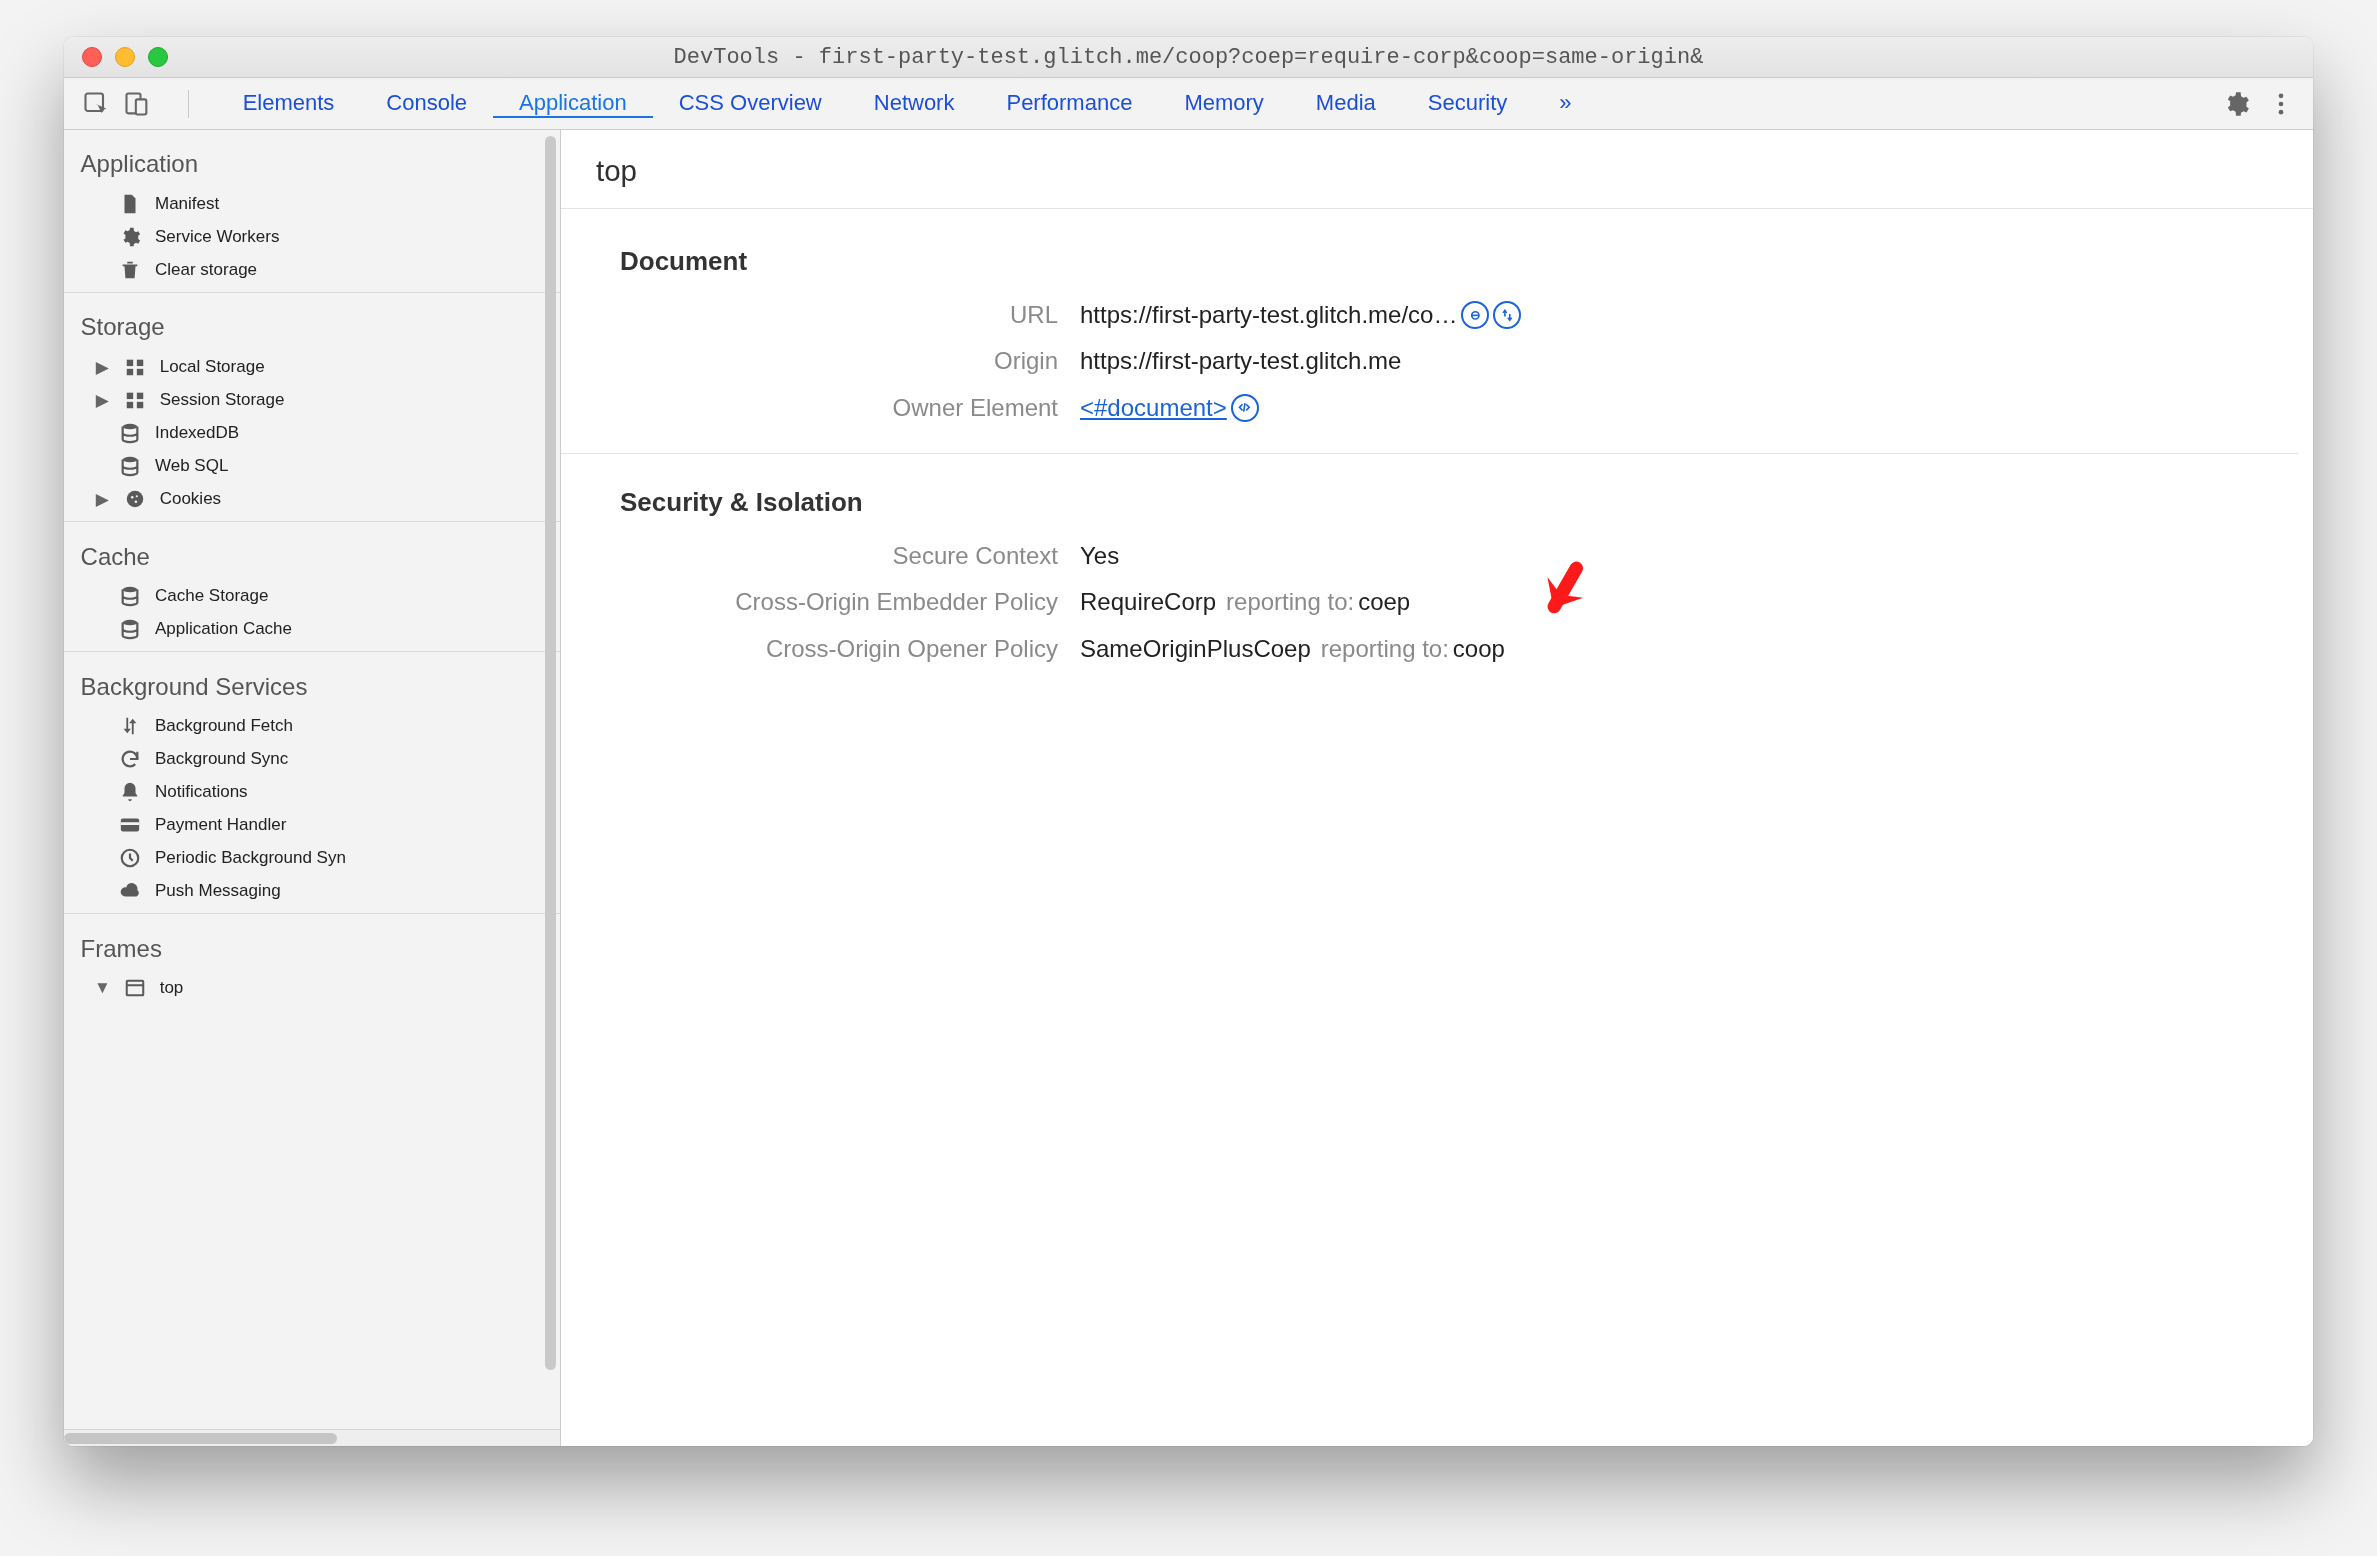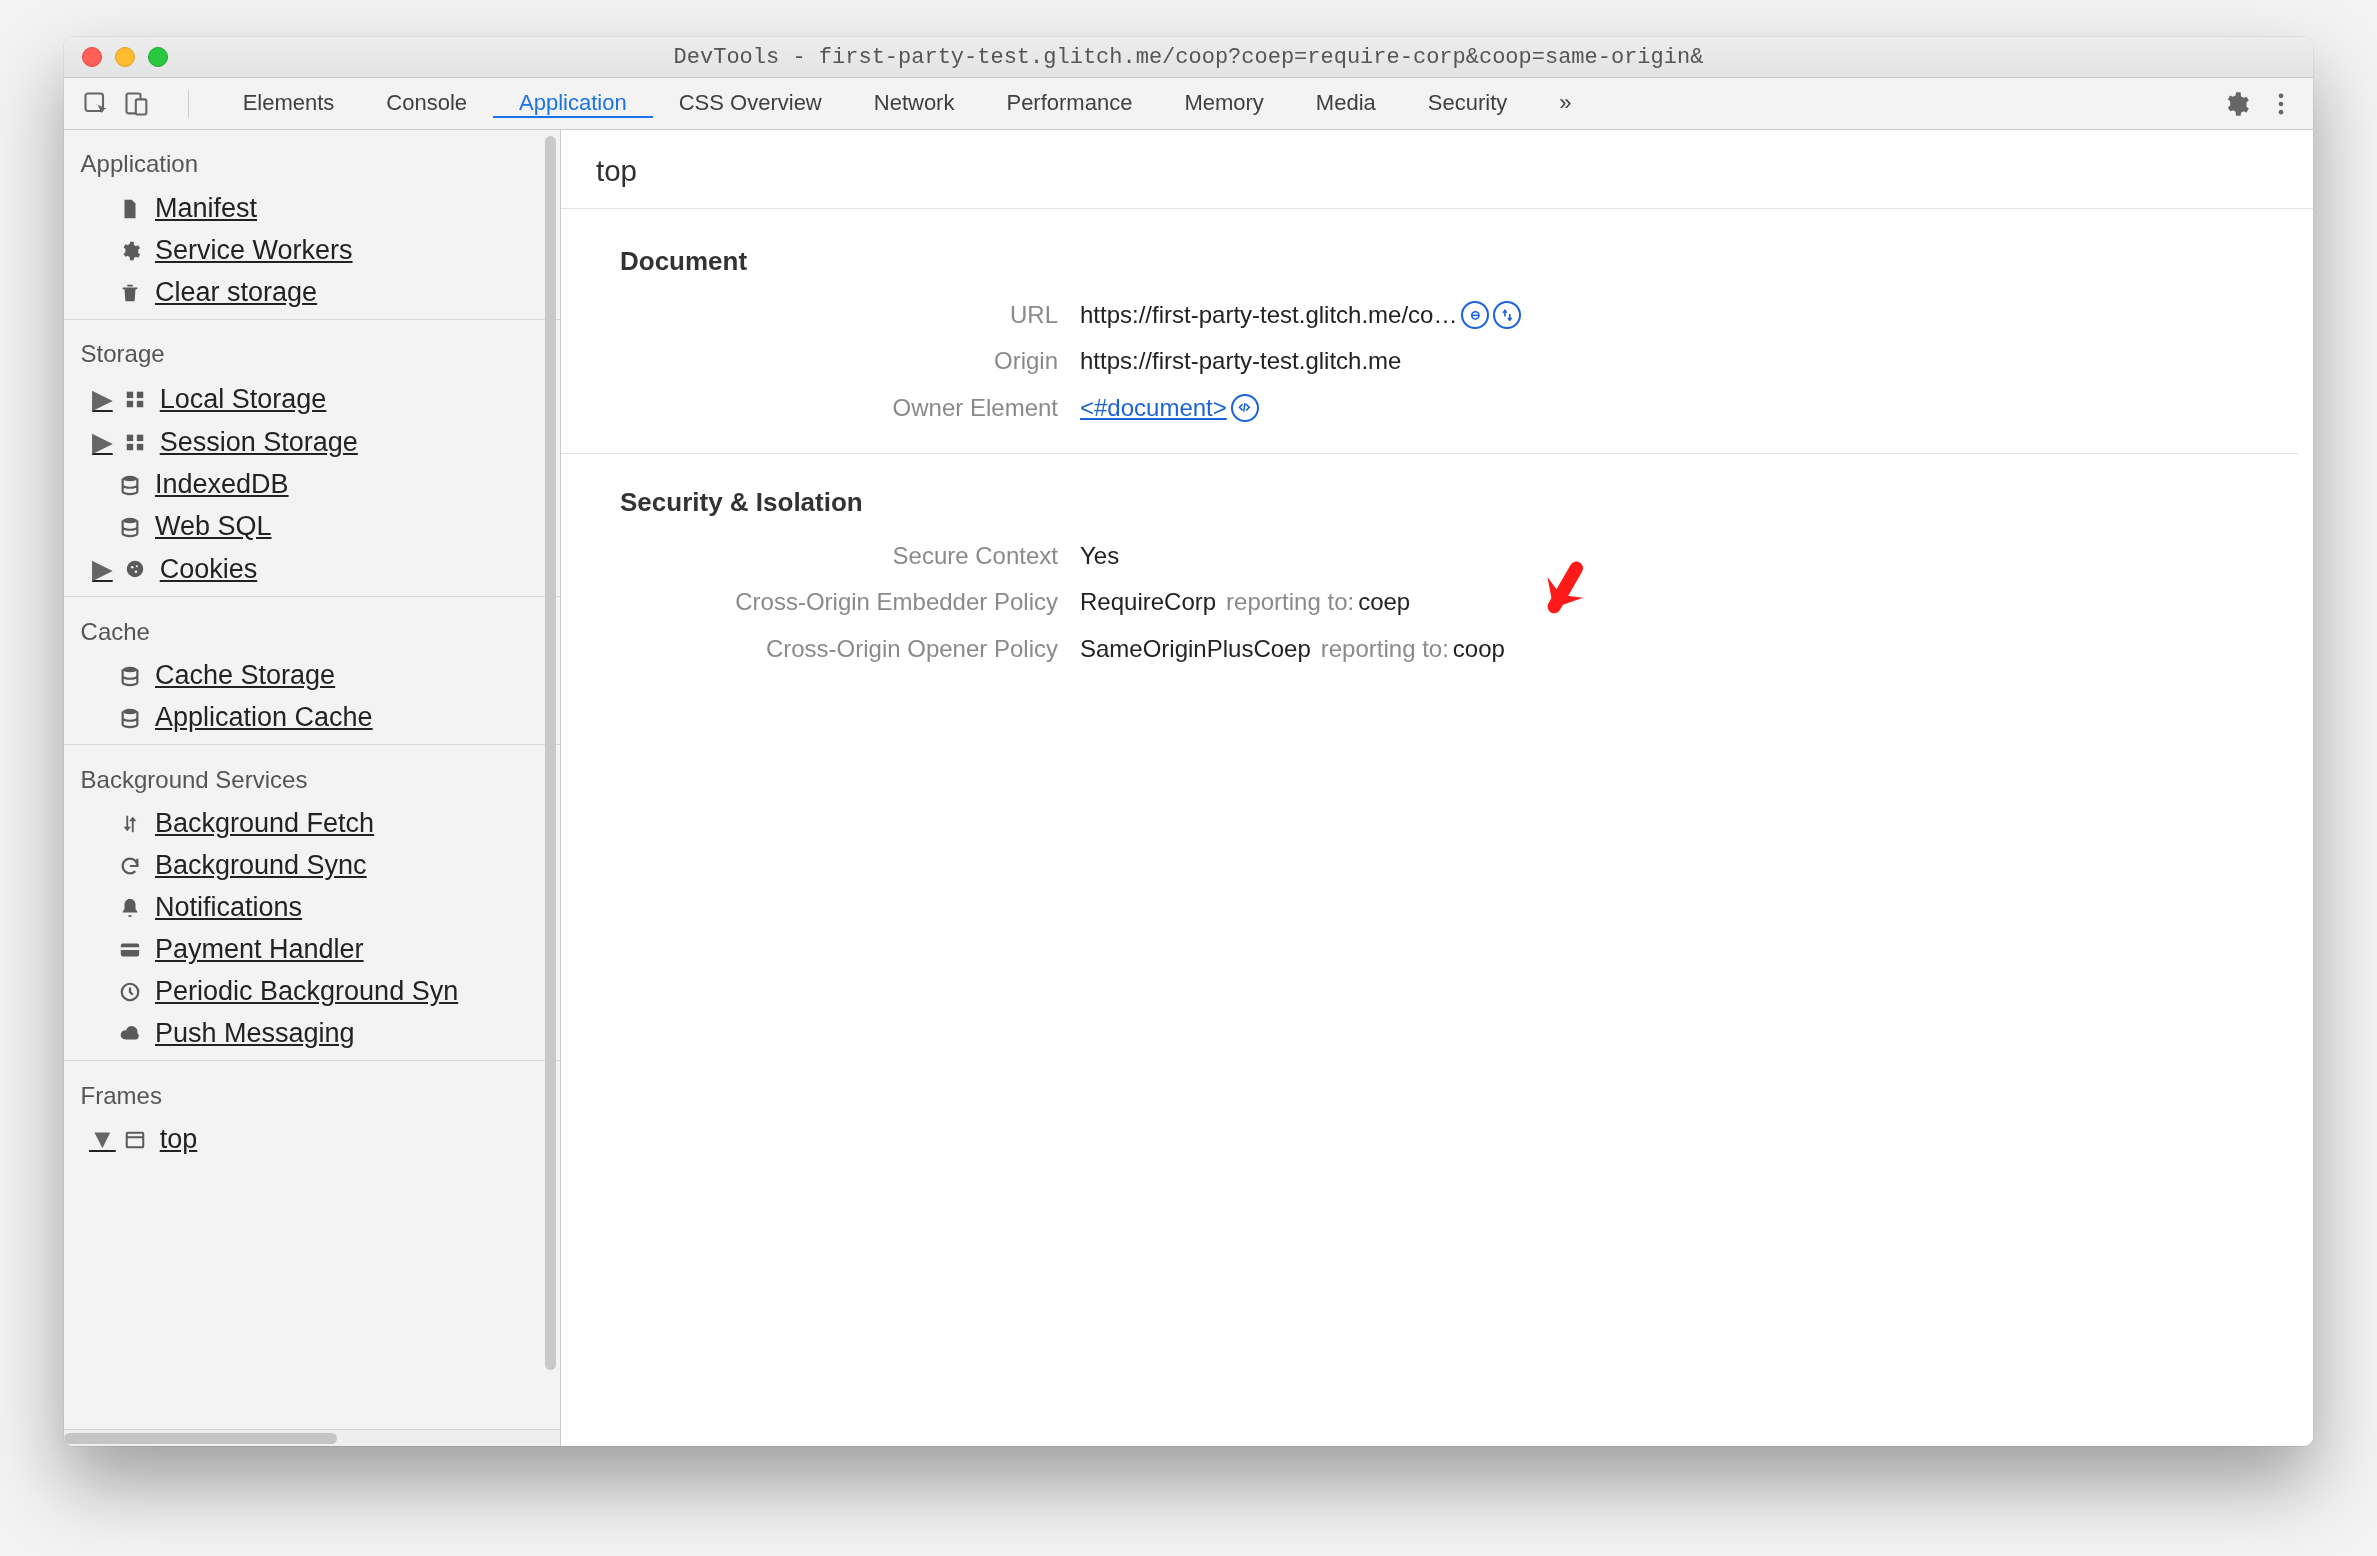--- a/index.html
+++ b/index.html
@@ -50,21 +50,21 @@
     padding: 0 9.2px;
   }
   .tab-left, .tab-right { display:flex; align-items:center; gap:16.6px; }
   .tab-right { margin-left:auto; padding-right:9.2px; }
   .tab-icons { display:flex; align-items:center; gap:13px; padding:0 9.2px; }
   .tab-sep { width:0.9px; background:#ccc; height:28px; margin:0 11px; align-self:center;}
   .tabs { display:flex; align-items:stretch; }
   .tab {
     padding: 0 26px;
     display:flex; align-items:center;
-    color:#404040; cursor:pointer;
+    color:#1d4ed8; cursor:pointer;
     border-bottom:2.8px solid transparent;
   }
   .tab.active { color:#1a73e8; border-bottom-color:#1a73e8; }
   .icon-btn { color:#666; display:flex; align-items:center; cursor:pointer; }
   
   .body { flex:1; display:flex; min-height:0; }
   .sidebar {
     width: 497px; min-width:497px;
     background:#f3f3f3;
     border-right:0.9px solid #ccc;
@@ -75,22 +75,21 @@
   .side-group { padding: 13px 0 5.5px 0; border-bottom:0.9px solid #d9d9d9; }
   .side-group:last-of-type { border-bottom:none; }
   .side-heading {
     padding: 7.4px 16.6px 9.2px 16.6px;
     font-size: 24px; color:#555;
   }
   .side-item {
     padding: 5.5px 9.2px 5.5px 31px;
     display:flex; align-items:center; gap:11px;
     color:#222; cursor:pointer;
-    font-size: 27px;
-    text-decoration: underline;
+    font-size: 17px;
   }
   .side-item .lead-caret { width:14.7px; display:inline-flex; justify-content:center; color:#666;}
   .side-item .ico { width:28px; display:inline-flex; justify-content:center; color:#5a5a5a; }
   .side-item.no-caret { padding-left: 52px; }
   .side-bottom-scroll {
     height:16.6px; background:#eee; border-top:0.9px solid #d6d6d6;
     position:relative;
   }
   .side-bottom-thumb {
     position:absolute; left:0; top:2.8px; height:11px; width:55%;

